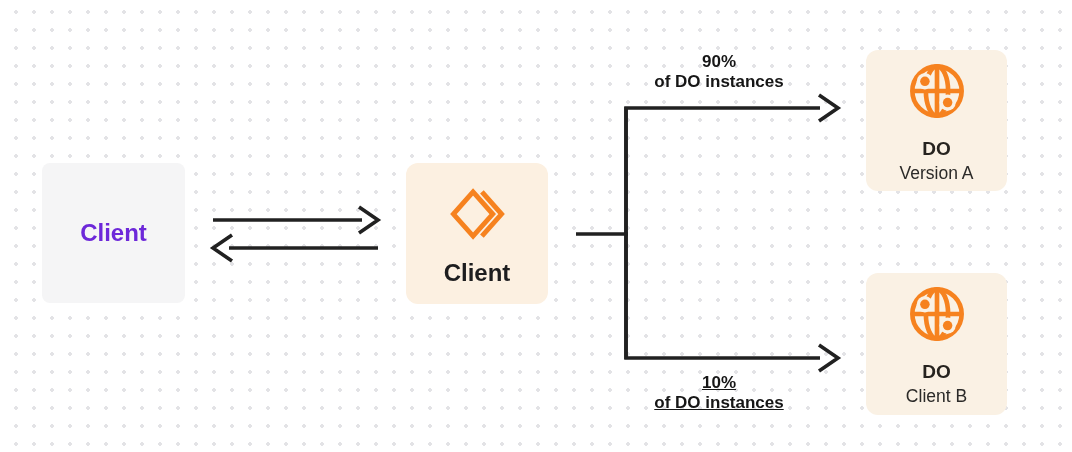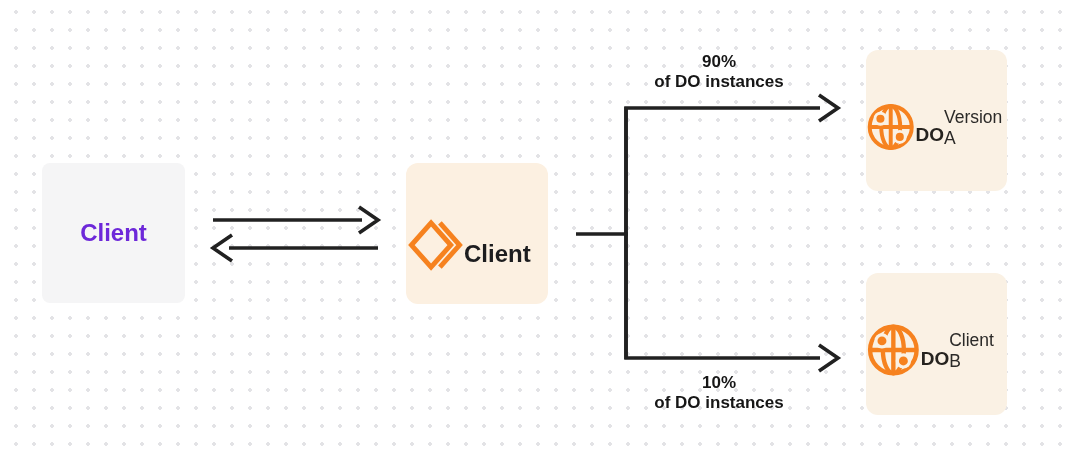--- a/index.html
+++ b/index.html
@@ -23,21 +23,21 @@
     position: absolute;
     left: 0;
     top: 0;
     width: 1072px;
     height: 452px;
   }
   .node {
     position: absolute;
     box-sizing: border-box;
     display: flex;
-    flex-direction: row;
+    flex-direction: column;
     align-items: center;
   }
   .client-box {
     left: 42px;
     top: 163px;
     width: 143px;
     height: 140px;
     background: #f5f5f6;
     border-radius: 8px;
     justify-content: center;
@@ -96,21 +96,21 @@
   .edge-label {
     position: absolute;
     width: 250px;
     text-align: center;
     font-size: 17px;
     font-weight: 700;
     color: #161616;
     line-height: 20px;
   }
   .edge-label-top    { left: 594px; top: 52px; }
-  .edge-label-bottom { left: 594px; top: 373px; }
+  .edge-label-bottom { left: 594px; top: 373px; text-decoration: underline; }
 </style>
 </head>
 <body>
 
 <div class="canvas">
 
   <svg class="connector-layer" viewBox="0 0 1072 452">
     <g fill="none" stroke-linecap="butt" stroke-linejoin="miter" stroke-width="3.6" stroke="#212121">
 
       <path d="M213 220 H362"></path>

